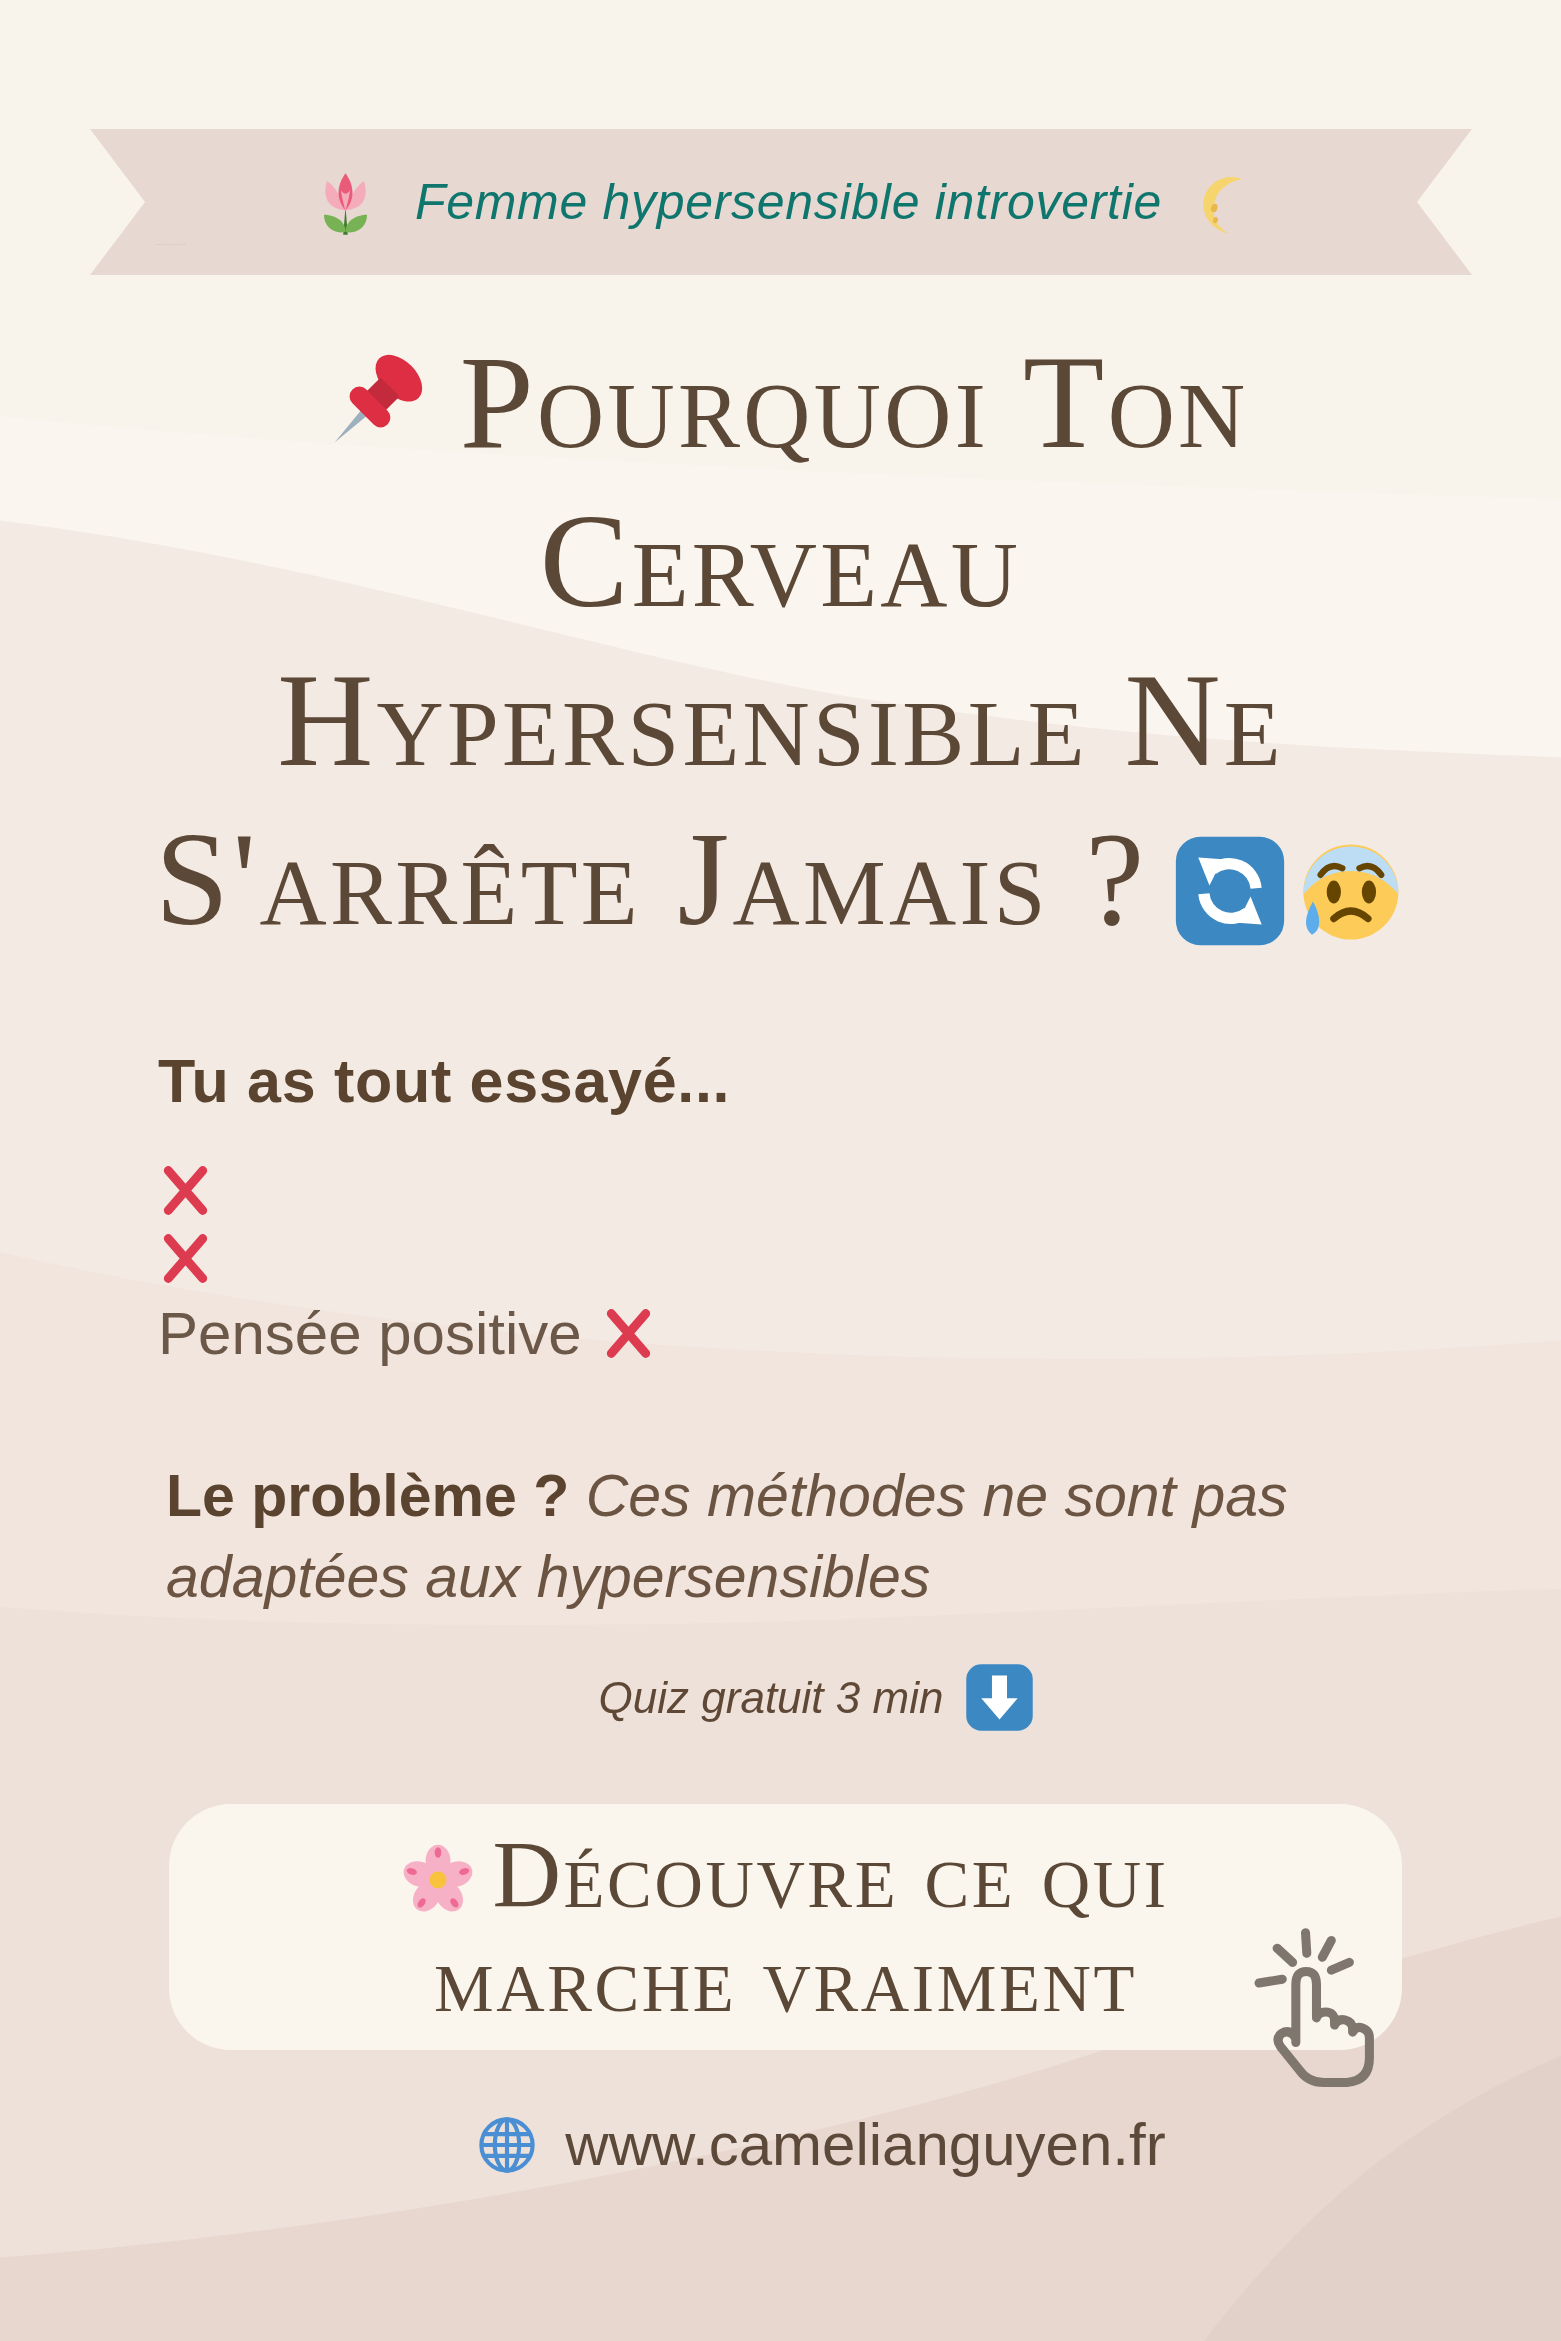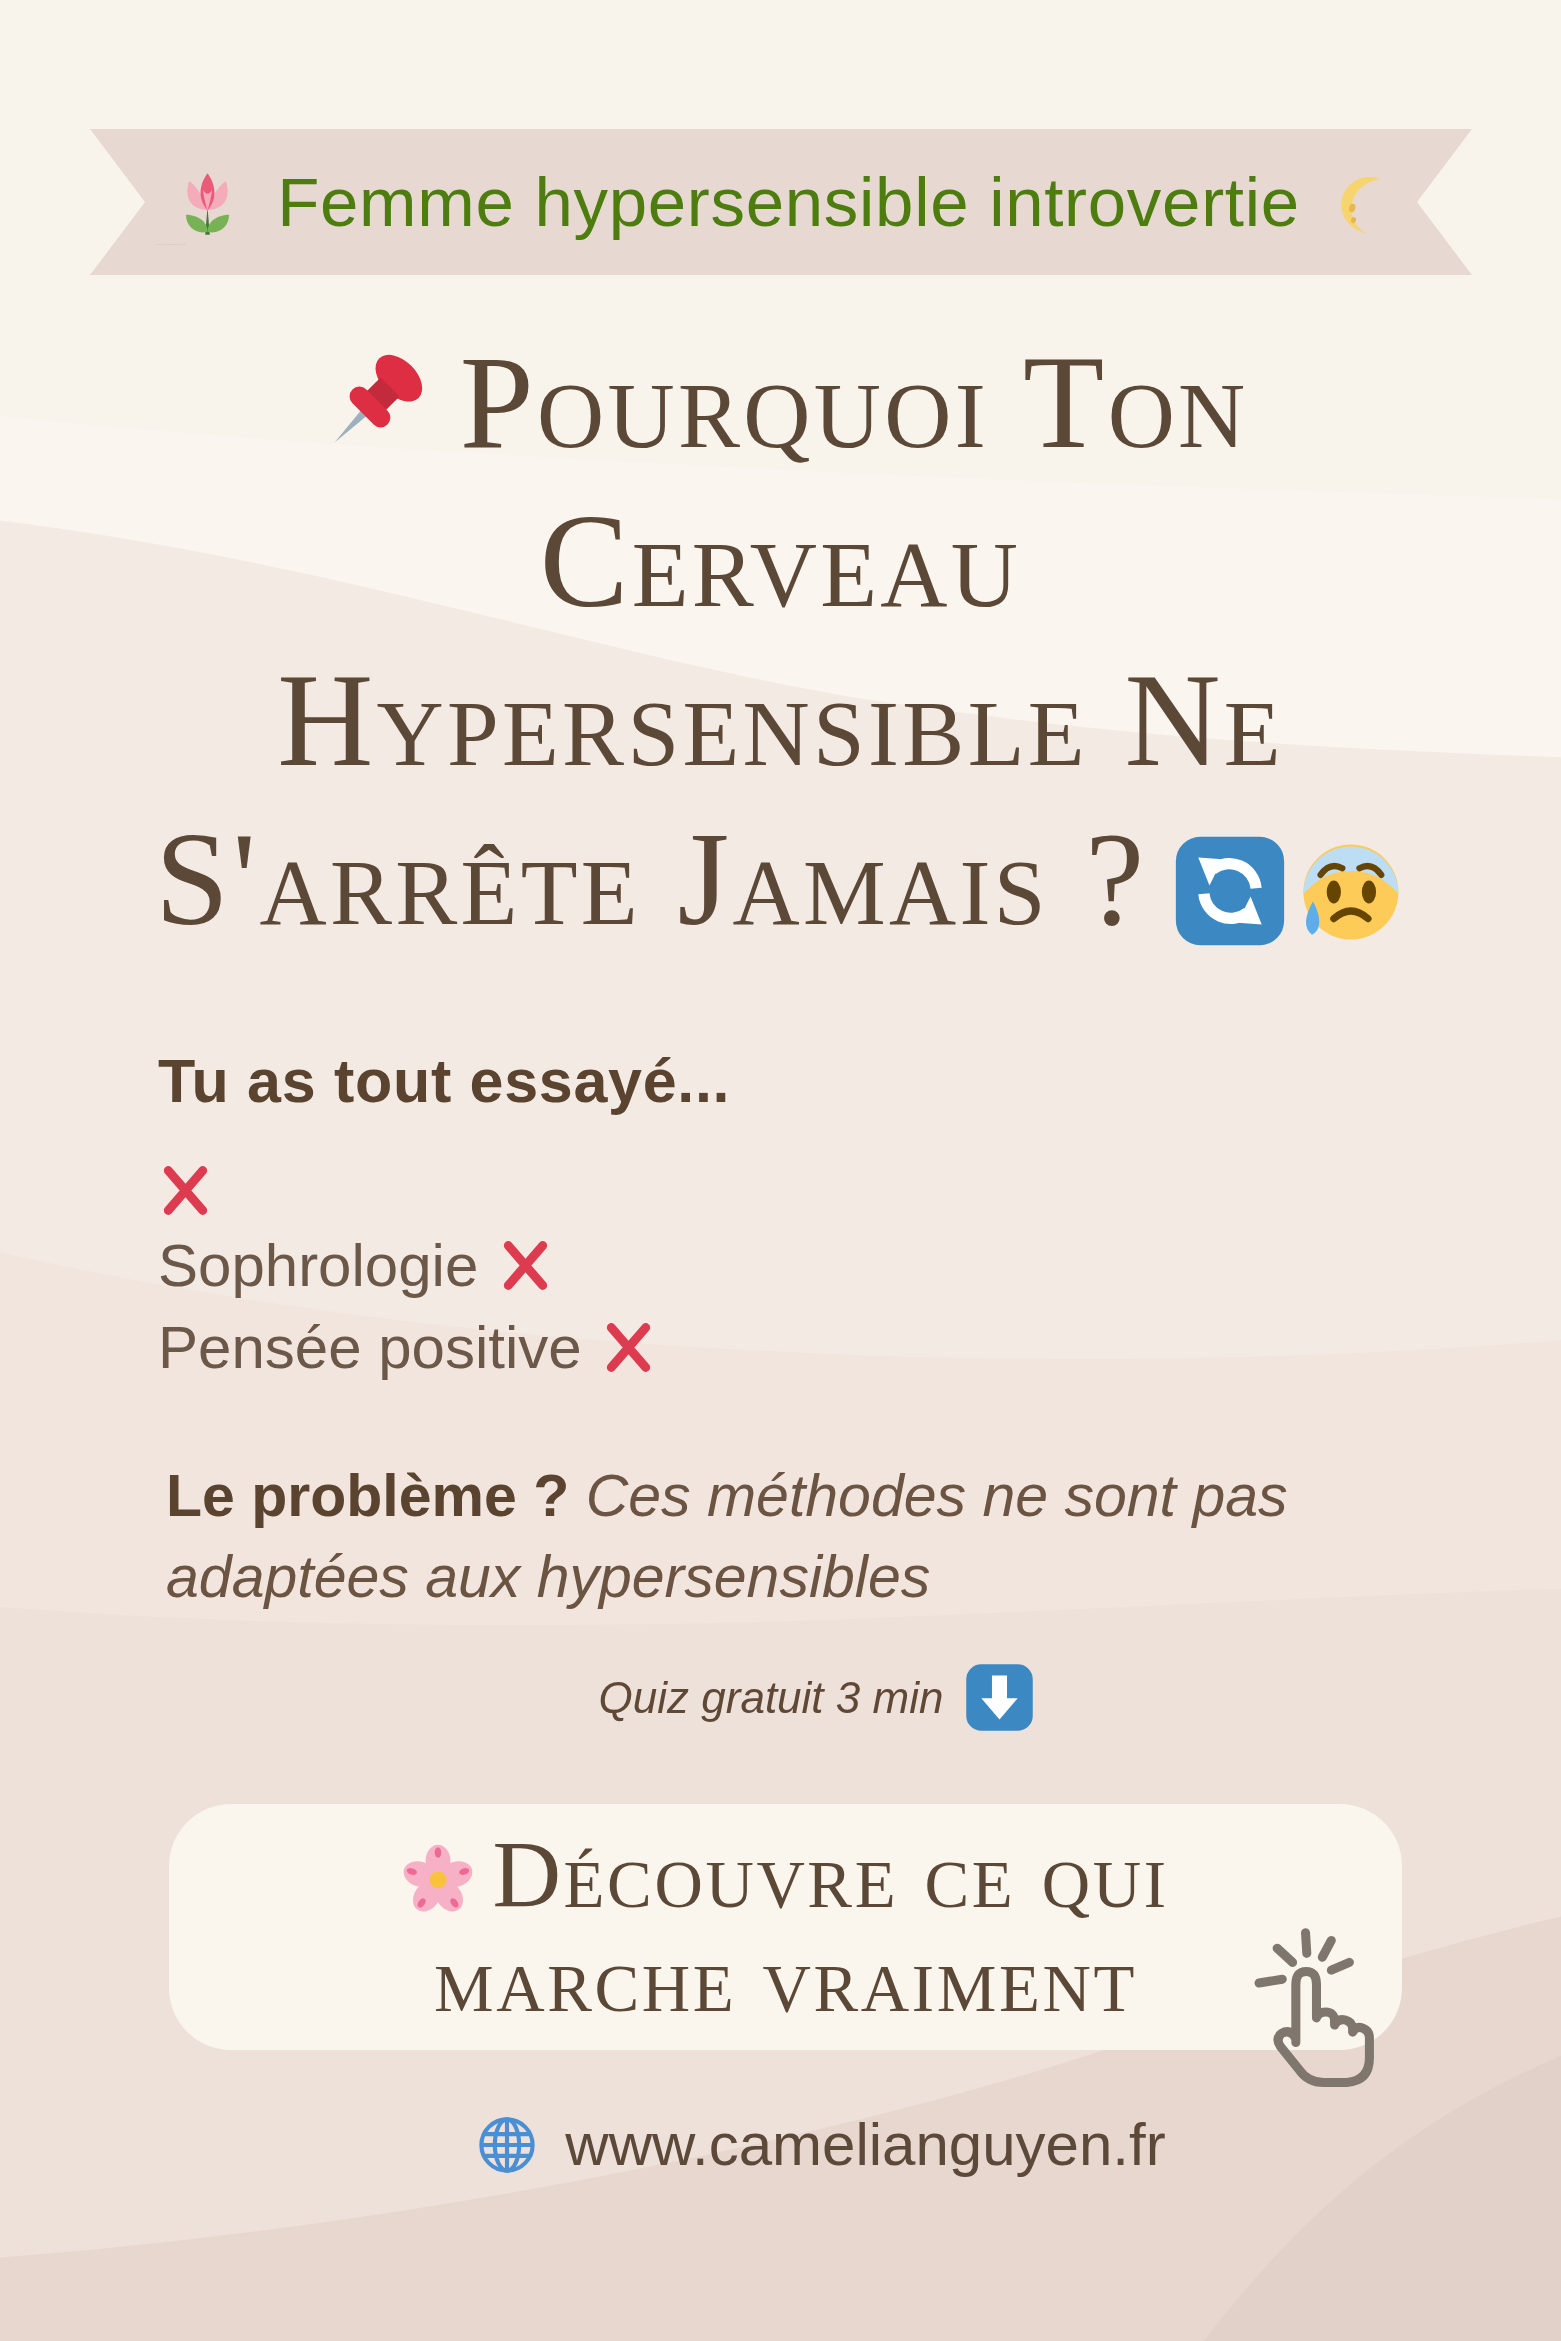--- a/index.html
+++ b/index.html
@@ -11,21 +11,21 @@
   .bg-waves{position:absolute;left:0;top:0;width:1561px;height:2342px;}
 
   
   .ribbon{
     position:absolute;left:90px;top:129px;width:1382px;height:146px;
     background:#e8d8d2;
     clip-path:polygon(0 0,100% 0,calc(100% - 55px) 50%,100% 100%,0 100%,55px 50%);
     display:flex;align-items:center;justify-content:center;gap:31px;
   }
   .ribbon-label{
-    font-size:69px;color:#4d7c0f;letter-spacing:0.7px;
+    font-style:italic;font-size:50px;color:#0f766e;letter-spacing:0.7px;
     white-space:nowrap;
   }
   .fine-print{
     position:absolute;left:66px;top:112px;font-size:5.9px;color:#969089;
     letter-spacing:0.3px;filter:blur(0.3px);opacity:.85;
   }
 
   
   .title{
     position:absolute;left:0;top:323px;width:100%;
@@ -147,21 +147,20 @@
 
   <div class="intro">Tu as tout essayé...</div>
 
   <ul class="methods">
     <li>
         <svg width="55" height="55" viewBox="0 0 80 80" aria-hidden="true">
           <path d="M15,11 L65,69 M65,11 L15,69" stroke="#dd3b50" stroke-width="13" stroke-linecap="round"></path>
         </svg>
       </li>
     <li>
-        <span>Sophrologie</span>
         <svg width="55" height="55" viewBox="0 0 80 80" aria-hidden="true">
           <path d="M15,11 L65,69 M65,11 L15,69" stroke="#dd3b50" stroke-width="13" stroke-linecap="round"></path>
         </svg>
       </li>
     <li>
         <span>Pensée positive</span>
         <svg width="55" height="55" viewBox="0 0 80 80" aria-hidden="true">
           <path d="M15,11 L65,69 M65,11 L15,69" stroke="#dd3b50" stroke-width="13" stroke-linecap="round"></path>
         </svg>
       </li>

